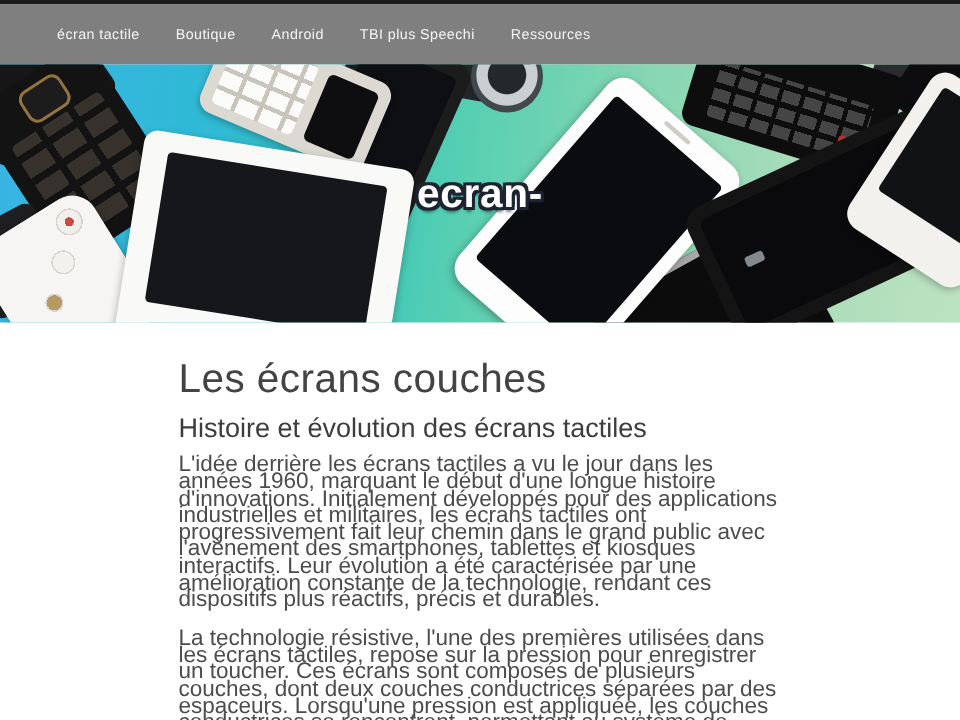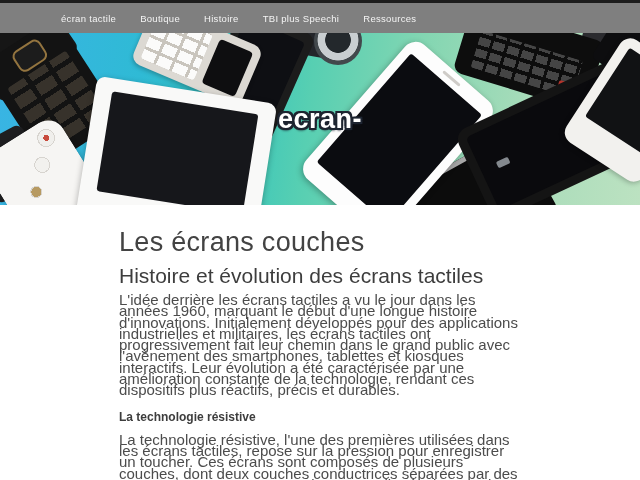--- a/index.html
+++ b/index.html
@@ -6,23 +6,23 @@
   html, body { margin: 0; padding: 0; }
   body {
     width: 640px; height: 480px; overflow: hidden;
     background: #ffffff;
     font-family: "Liberation Sans", sans-serif;
   }
 
   
   .top-strip { height: 3px; background: #1c1c1c; }
   .nav-bar {
-    height: 30px; background: #7f7f7f;
+    height: 40px; background: #7f7f7f;
     display: flex; align-items: center;
-    padding-left: 61px;
+    padding-left: 38px;
   }
   .nav-link {
     color: #f4f4f4; font-size: 9.5px; letter-spacing: .3px;
     text-decoration: none; margin-right: 24px; white-space: nowrap;
     cursor: pointer;
   }
 
   
   .hero {
     position: relative; height: 172px; overflow: hidden;
@@ -145,41 +145,41 @@
       0 3px 2px rgba(20,25,40,.55);
   }
 
   
   .content { width: 402px; margin: 0 auto; }
   .content h1 {
     margin: 22px 0 8px; font-size: 27px; line-height: 31px;
     font-weight: 300; color: #434343; letter-spacing: .3px;
   }
   .content h2 {
-    margin: 0 0 9px; font-size: 21px; line-height: 19px;
+    margin: 0 0 9px; font-size: 18px; line-height: 19px;
     font-weight: 400; color: #3d3d3d;
   }
   .content h3 {
     margin: 0 0 10px; font-size: 12px; line-height: 14px;
     font-weight: 700; color: #3d3d3d;
   }
   .content p {
     margin: 0 0 14px; font-size: 15px; line-height: 11.3px;
     color: #4c4c4c;
   }
 </style>
 </head>
 <body>
 
 <header>
   <div class="top-strip"></div>
   <nav class="nav-bar">
     <a class="nav-link">écran tactile</a>
     <a class="nav-link">Boutique</a>
-    <a class="nav-link">Histoire</a>
+    <a class="nav-link">Android</a>
     <a class="nav-link">TBI plus Speechi</a>
     <a class="nav-link">Ressources</a>
   </nav>
 </header>
 
 <section class="hero">
   <div class="ph p-tl-corner"></div>
   <div class="ph p-top-slab"></div>
   <div class="ph p-tr-corner"></div>
   <div class="ph p-watch"></div>
@@ -200,15 +200,14 @@
     <span>ecran-</span>
   </div>
 </section>
 
 <main class="content">
   <h1>Les écrans couches</h1>
 
   <h2>Histoire et évolution des écrans tactiles</h2>
   <p>L'idée derrière les écrans tactiles a vu le jour dans les années 1960, marquant le début d'une longue histoire d'innovations. Initialement développés pour des applications industrielles et militaires, les écrans tactiles ont progressivement fait leur chemin dans le grand public avec l'avènement des smartphones, tablettes et kiosques interactifs. Leur évolution a été caractérisée par une amélioration constante de la technologie, rendant ces dispositifs plus réactifs, précis et durables.</p>
 
-  <h3>La technologie résistive</h3>
   <p>La technologie résistive, l'une des premières utilisées dans les écrans tactiles, repose sur la pression pour enregistrer un toucher. Ces écrans sont composés de plusieurs couches, dont deux couches conductrices séparées par des espaceurs. Lorsqu'une pression est appliquée, les couches conductrices se rencontrent, permettant au système de localiser le point de contact. Bien que moins coûteuse, cette technologie offre une précision limitée et ne prend pas en charge</p>
 </main>
 
 </body></html>

